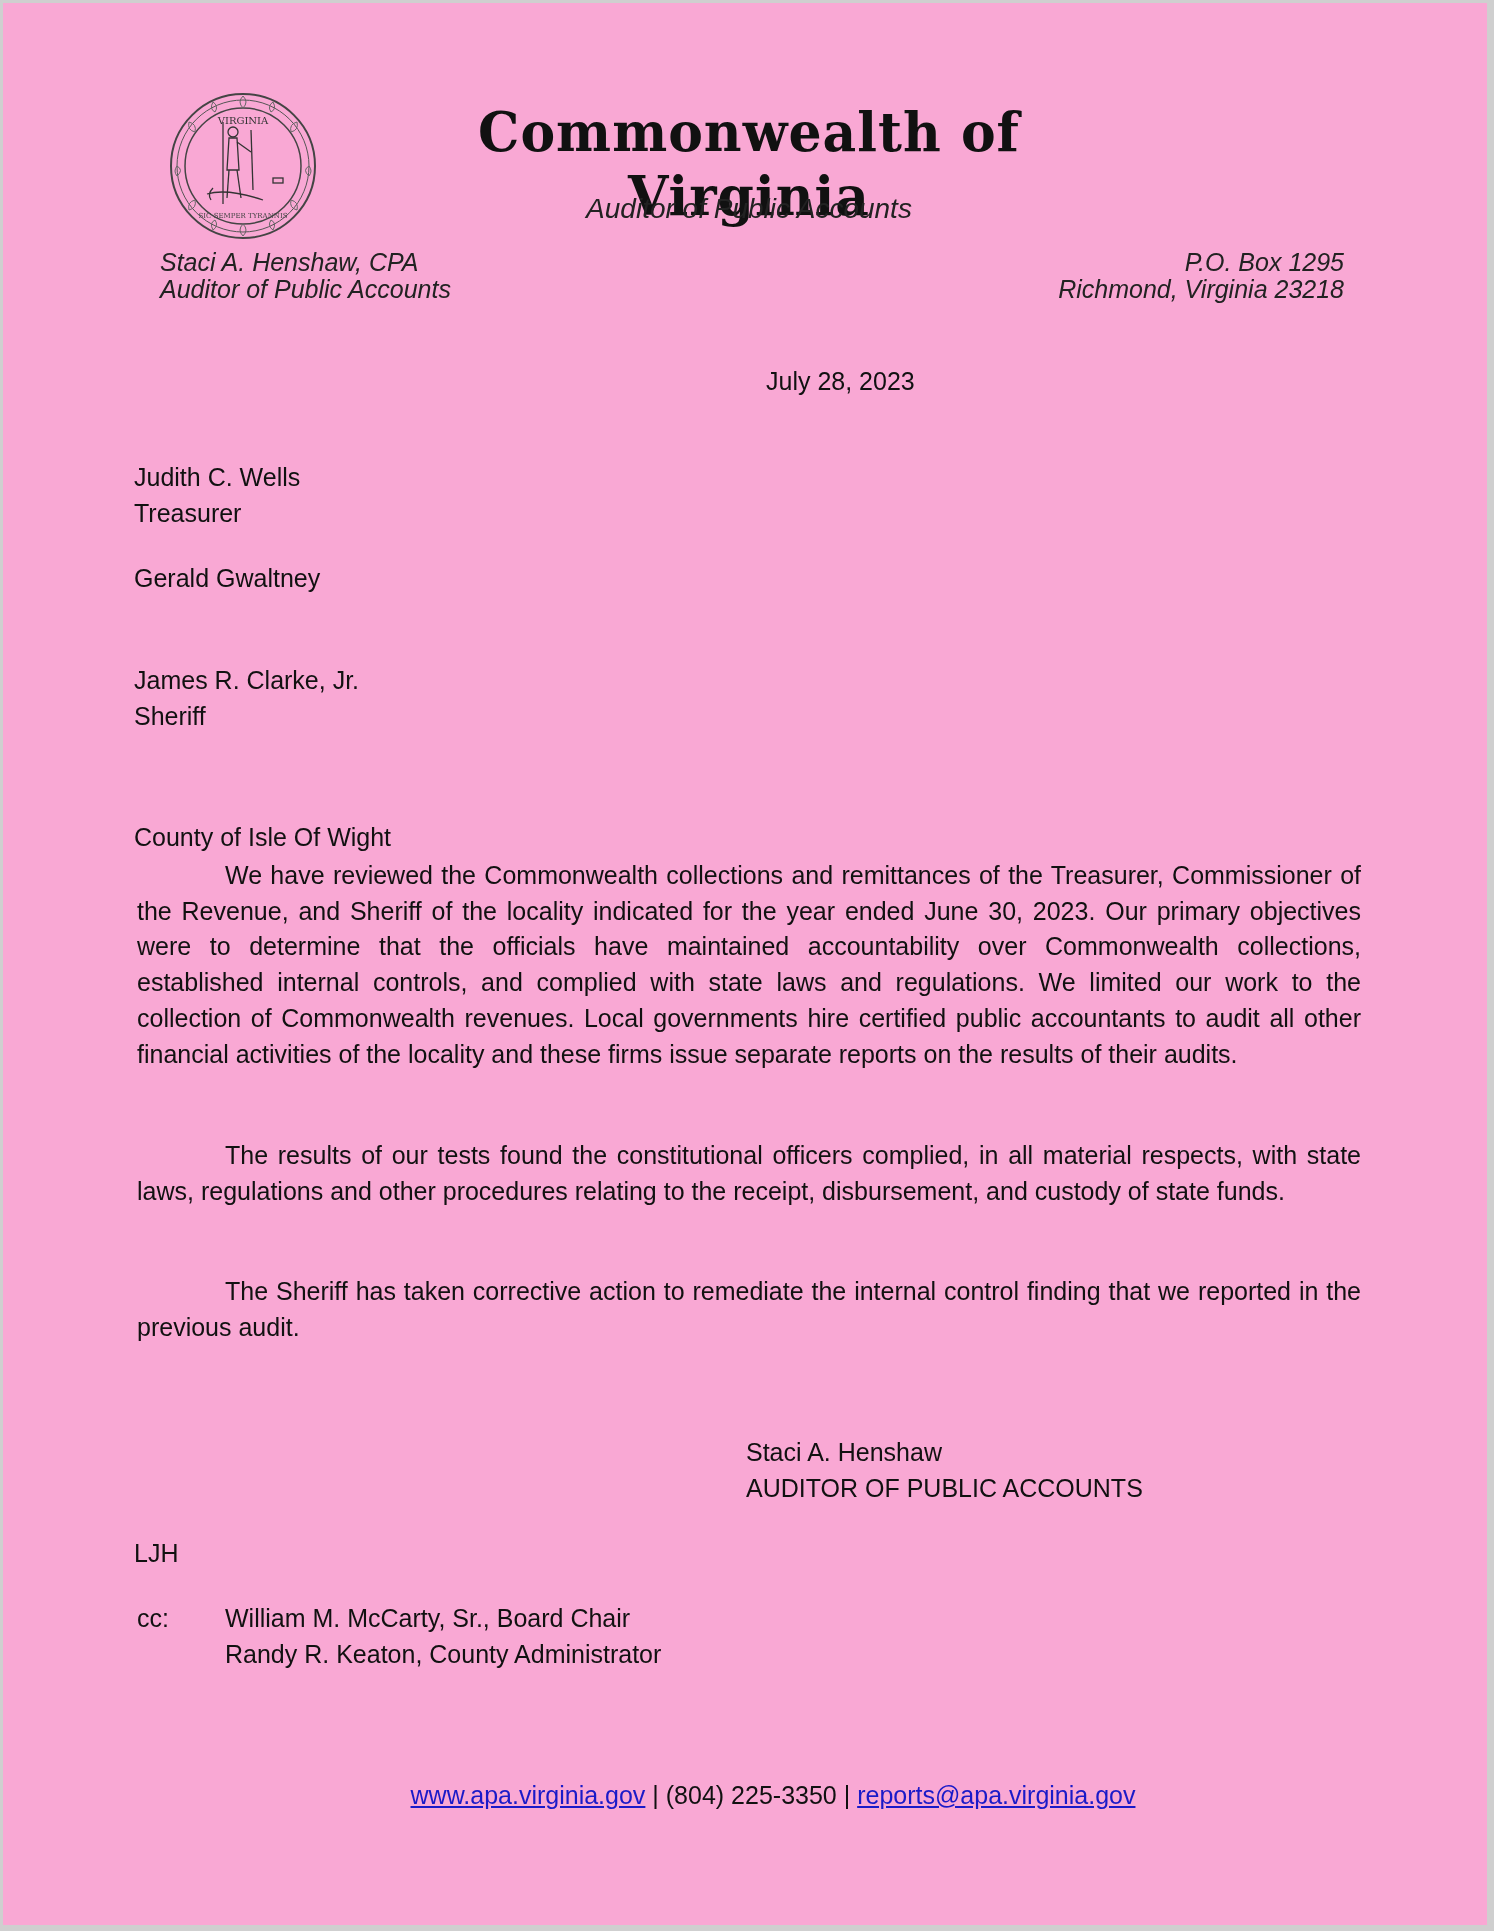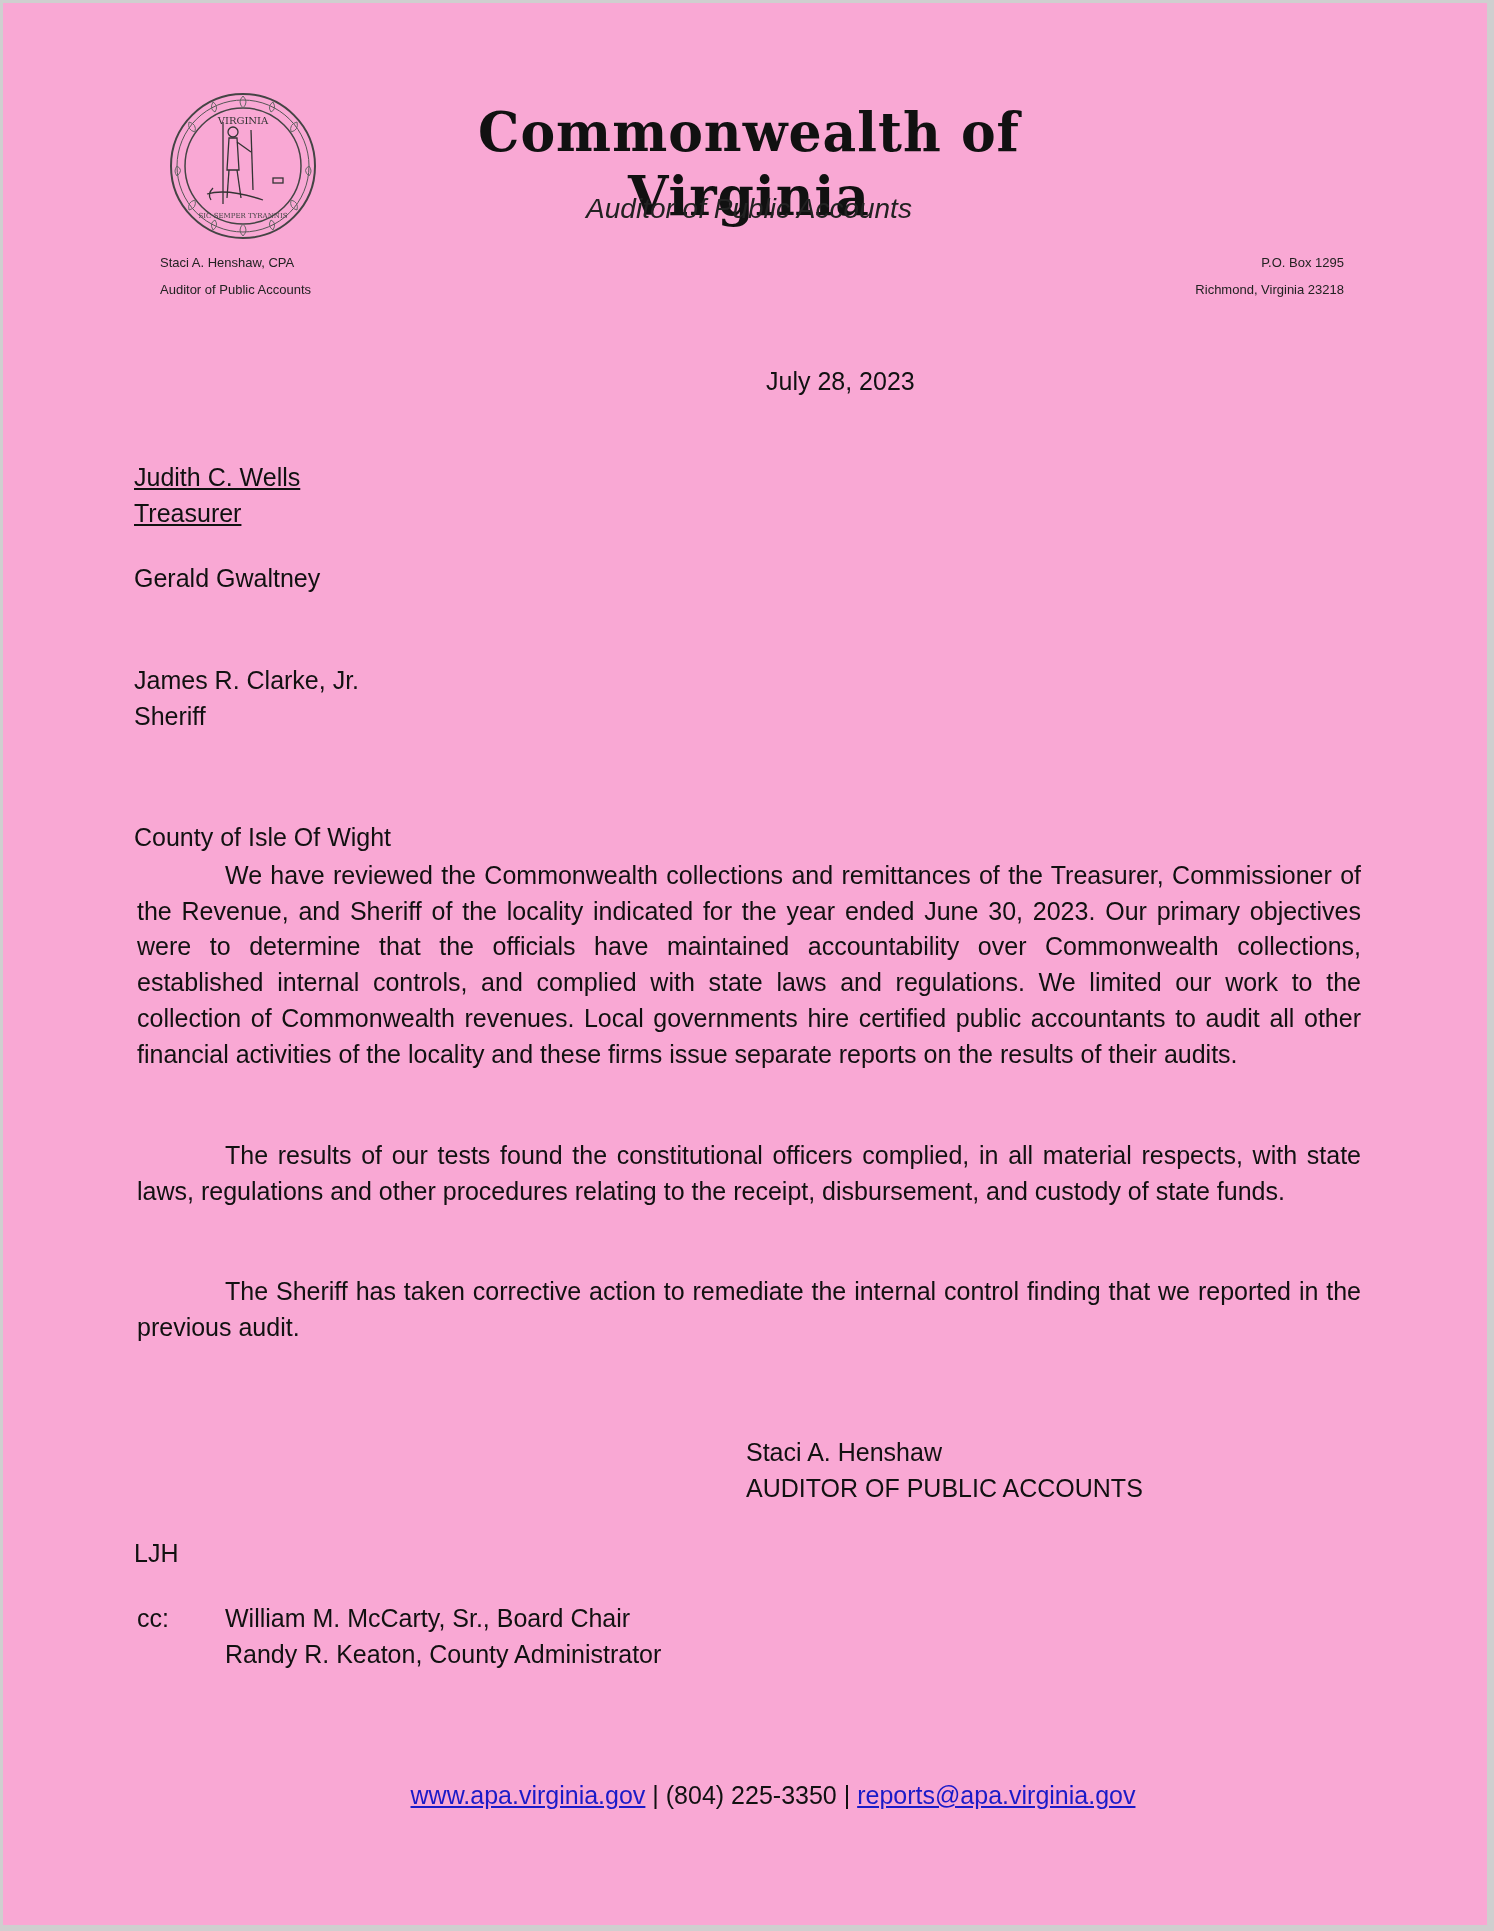--- a/index.html
+++ b/index.html
@@ -15,21 +15,21 @@
   .title {
     position:absolute; left:428px; top:100px; width:636px; text-align:center;
     font-family:"DejaVu Serif", "Liberation Serif", serif;
     font-weight:bold; font-size:52px; letter-spacing:1px; color:#111;
     transform:scaleY(1.05);
   }
   .subtitle {
     position:absolute; left:428px; top:190px; width:636px; text-align:center;
     font-style:italic; font-size:28px; color:#222;
   }
-  .hdr-small { font-size:13px; line-height:27px; color:#222; }
+  .hdr-small { font-size:25px; line-height:27px; color:#222;font-style:italic; }
   .hdr-left { position:absolute; left:157px; top:246px; }
   .hdr-right { position:absolute; right:143px; top:246px; text-align:right;margin-left:26px; }
   .body-text { font-size:25px; line-height:36px; color:#111; }
   .para {
     position:absolute; left:134px; width:1224px; text-align:justify;
     font-size:25px; line-height:35.7px; color:#111;
   }
   .para .indent { display:inline-block; width:88px; }
   .cc-label { position:absolute; left:134px; }
   .cc-list { position:absolute; left:222px; }
@@ -88,21 +88,21 @@
     <div>Auditor of Public Accounts</div>
   </div>
 
   <div class="hdr-right hdr-small">
     <div>P.O. Box 1295</div>
     <div>Richmond, Virginia 23218</div>
   </div>
 
   <div class="abs body-text" style="left:743px; top:360px;margin-left:20px;">July 28, 2023</div>
 
-  <div class="abs body-text" style="left:131px; top:456px;text-decoration:underline;">
+  <div class="abs body-text" style="left:131px; top:456px;">
     <div>Judith C. Wells</div>
     <div>Treasurer</div>
   </div>
   <div class="abs body-text" style="left:131px; top:557px;">
     <div>Gerald Gwaltney</div>
   </div>
   <div class="abs body-text" style="left:131px; top:659px;">
     <div>James R. Clarke, Jr.</div>
     <div>Sheriff</div>
   </div>

